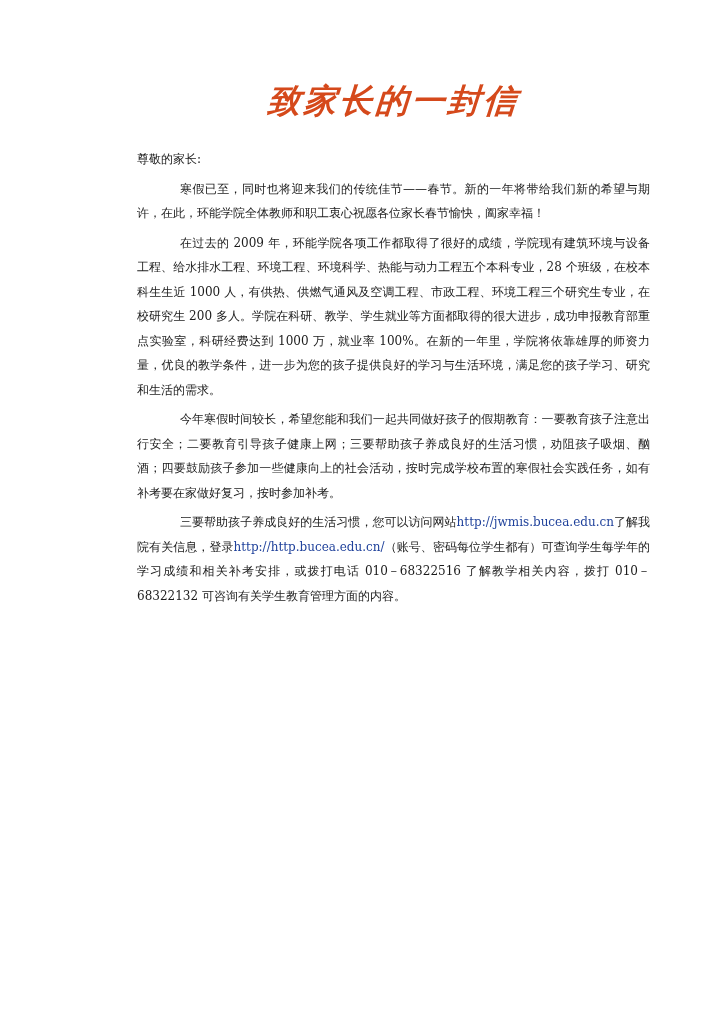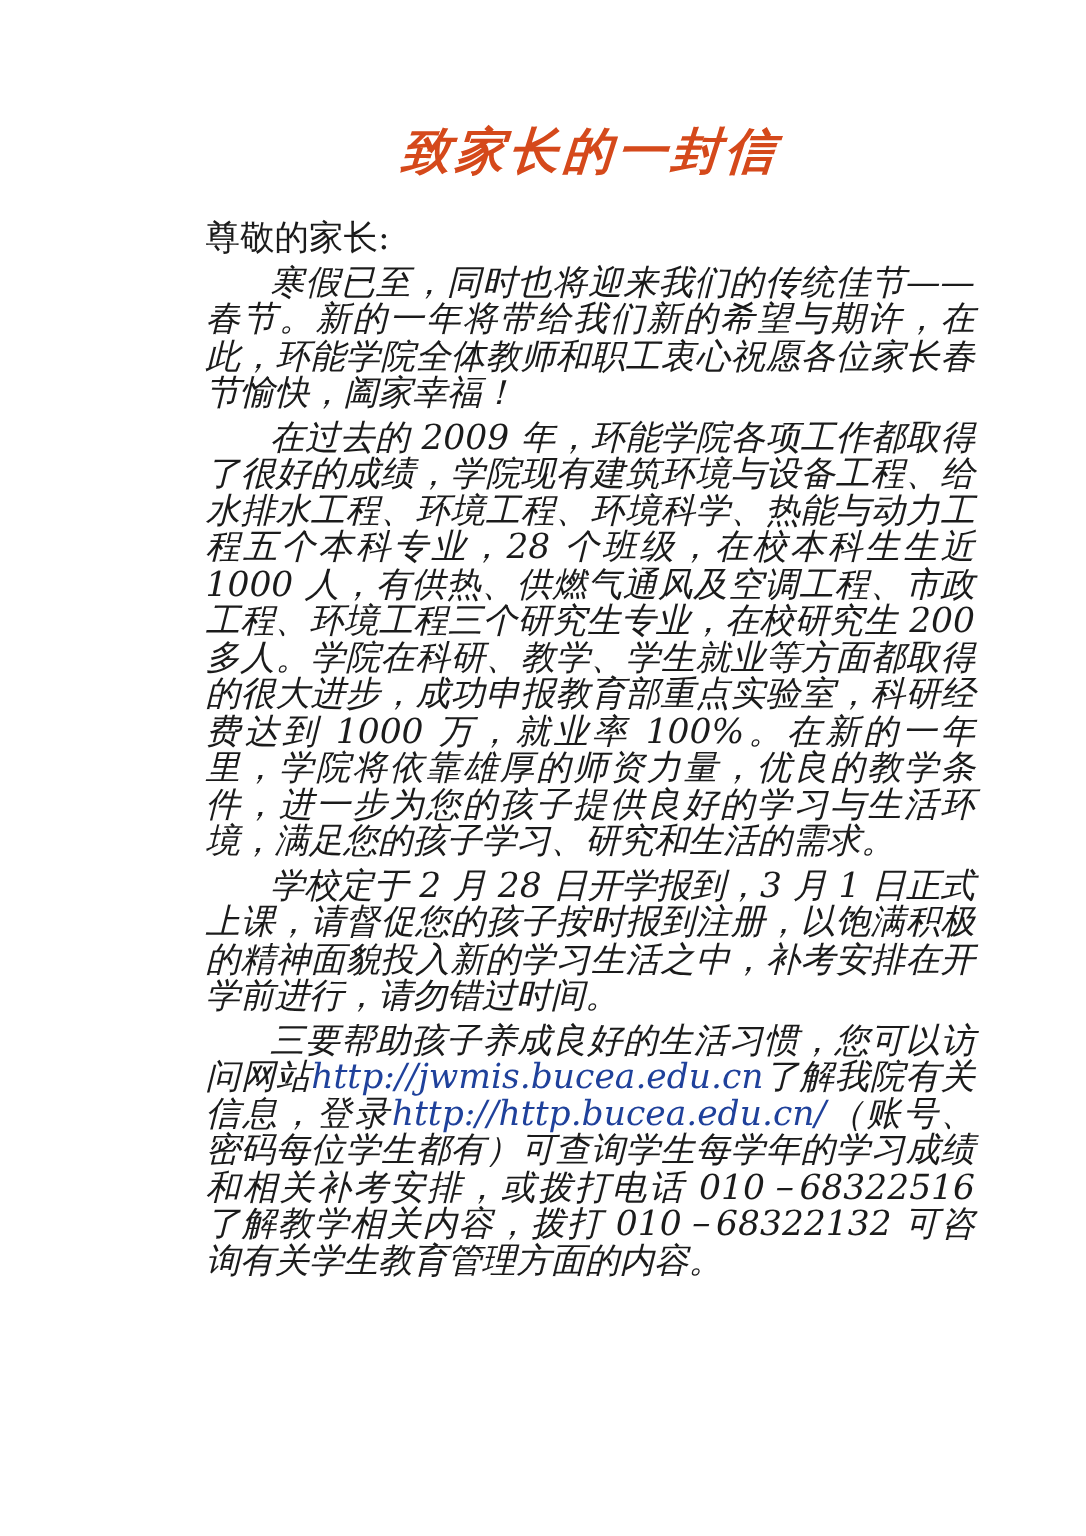--- a/index.html
+++ b/index.html
@@ -26,43 +26,43 @@
     font-weight: bold;
     font-style: italic;
     letter-spacing: 3px;
     text-align: center;
     color: var(--title-color, #d5491b);
     font-family: "DejaVu Serif", "Liberation Serif", serif;
     transform: skewX(-4deg);
   }
   .body-text p {
     margin: 0 0 5px 0;
-    font-size: 23px;
+    font-size: 12px;
     line-height: 24.5px;
     text-align: justify;
   }
   .no-indent { text-indent: 0; }
-  .para { text-indent: 43px; font-style: italic; }
+  .para { text-indent: 43px; }
   .link {
     color: var(--link-color, #1f419b);
     text-decoration: none;
     cursor: pointer;
   }
 </style>
 </head>
 <body>
 
 <div class="page">
 
   <h1 class="title">致家长的一封信</h1>
 
   <div class="body-text">
     <p class="no-indent">尊敬的家长:</p>
 
     <p class="para">寒假已至，同时也将迎来我们的传统佳节——春节。新的一年将带给我们新的希望与期许，在此，环能学院全体教师和职工衷心祝愿各位家长春节愉快，阖家幸福！</p>
     <p class="para">在过去的 2009 年，环能学院各项工作都取得了很好的成绩，学院现有建筑环境与设备工程、给水排水工程、环境工程、环境科学、热能与动力工程五个本科专业，28 个班级，在校本科生生近 1000 人，有供热、供燃气通风及空调工程、市政工程、环境工程三个研究生专业，在校研究生 200 多人。学院在科研、教学、学生就业等方面都取得的很大进步，成功申报教育部重点实验室，科研经费达到 1000 万，就业率 100%。在新的一年里，学院将依靠雄厚的师资力量，优良的教学条件，进一步为您的孩子提供良好的学习与生活环境，满足您的孩子学习、研究和生活的需求。</p>
-    <p class="para">学校定于 2 月 28 日开学报到，3 月 1 日正式上课，请督促您的孩子按时报到注册，以饱满积极的精神面貌投入新的学习生活之中，补考安排在开学前进行，请勿错过时间。</p>
+    <p class="para">今年寒假时间较长，希望您能和我们一起共同做好孩子的假期教育：一要教育孩子注意出行安全；二要教育引导孩子健康上网；三要帮助孩子养成良好的生活习惯，劝阻孩子吸烟、酗酒；四要鼓励孩子参加一些健康向上的社会活动，按时完成学校布置的寒假社会实践任务，如有补考要在家做好复习，按时参加补考。</p>
 
     <p class="para"><span>三要帮助孩子养成良好的生活习惯，您可以访问网站</span><a class="link" href="#">http://jwmis.bucea.edu.cn</a><span>了解我院有关信息，登录</span><a class="link" href="#">http://http.bucea.edu.cn/</a><span>（账号、密码每位学生都有）可查询学生每学年的学习成绩和相关补考安排，或拨打电话 010－68322516 了解教学相关内容，拨打 010－68322132 可咨询有关学生教育管理方面的内容。</span></p>
 
   </div>
 
 </div>
 
 </body></html>

